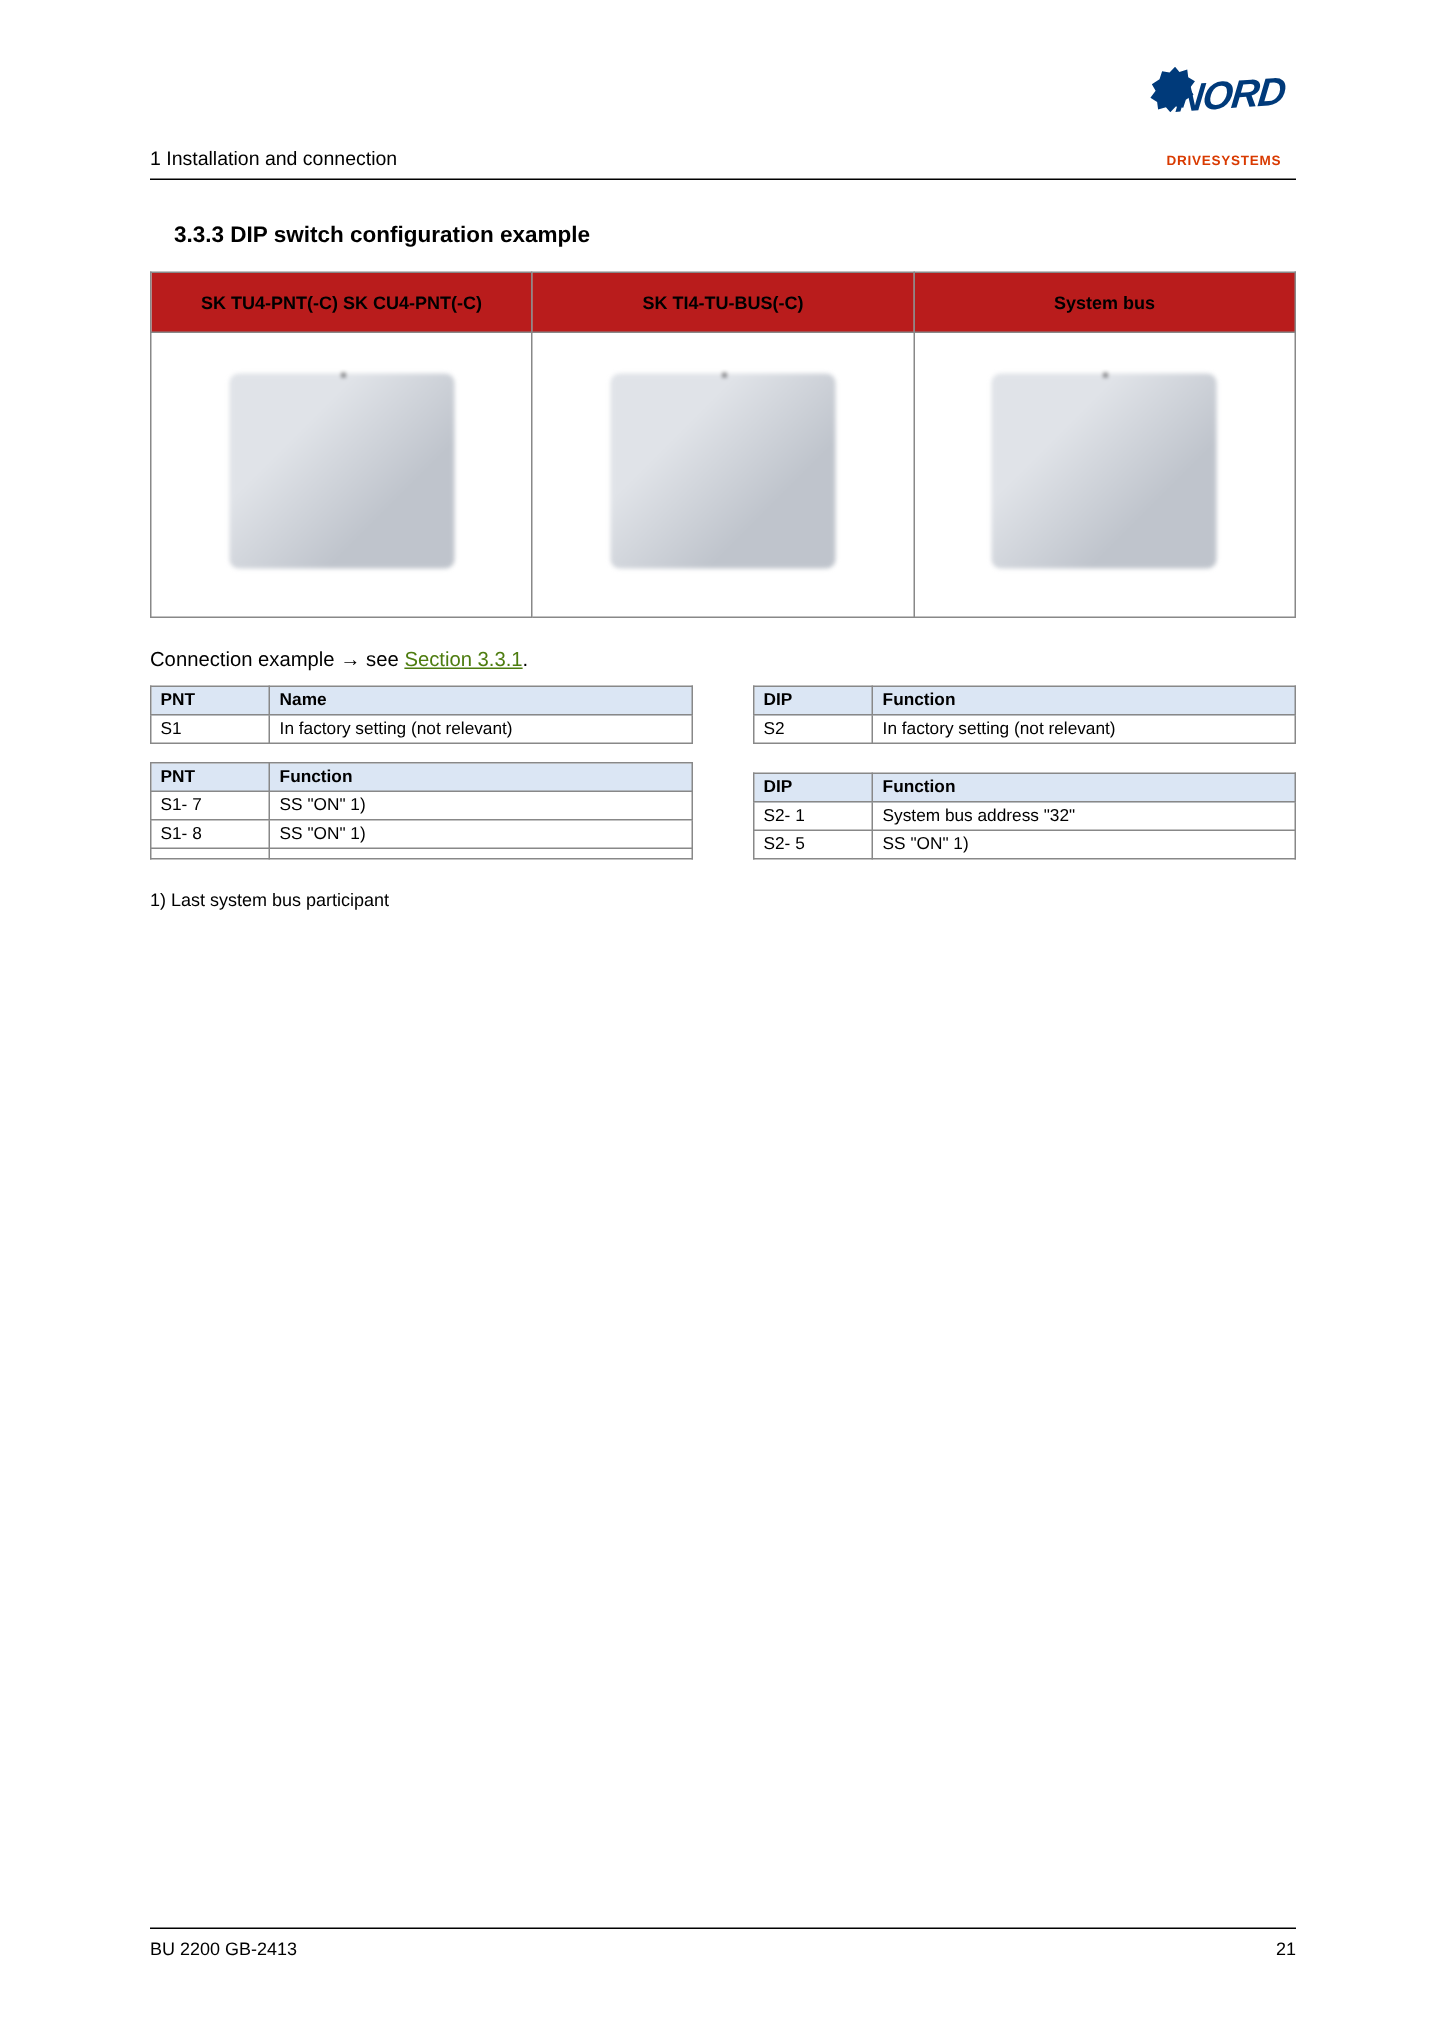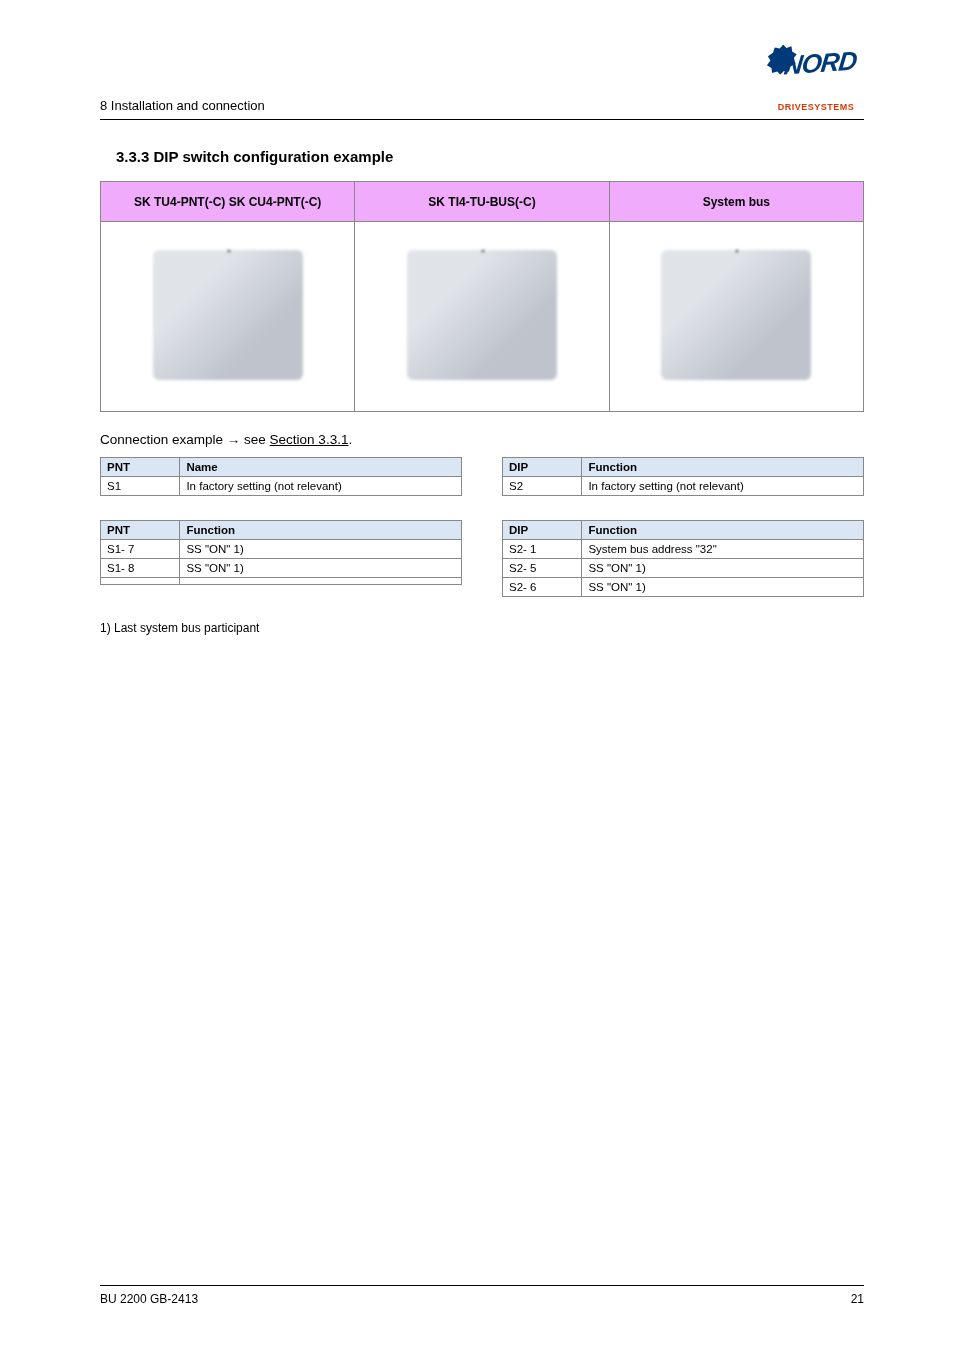--- a/index.html
+++ b/index.html
@@ -73,21 +73,21 @@
     font-weight: bold;
     margin-bottom: 16px;
     margin-left: 16px;
   }
   .pin-table {
     width: 100%;
     border-collapse: collapse;
     margin-bottom: 10px;
   }
   .pin-table th {
-    background: #f0abfc;
+    background: #b91c1c;
     border: 1px solid #888;
     padding: 10px 4px;
     font-size: 12px;
     font-weight: bold;
     text-align: center;
     width: 33.33%;
     height: 40px;
   }
   .pin-table td {
     border: 1px solid #888;
@@ -108,25 +108,26 @@
   .prodimg.pi1::after, .prodimg.pi2::after, .prodimg.pi3::after {
     content: "";
     position: absolute;
     border-right: 2px solid #000;
     border-bottom: 2px solid #000;
   }
   .intro {
     font-size: 13.5px;
     margin: 20px 0 10px 0;
   }
-  .intro a { color: #000000; text-decoration: underline; }
+  .intro a { color: #4d7c0f; text-decoration: underline; }
   .two-col {
     display: flex;
     gap: 40px;
-    margin-bottom: 24px;
+    margin-bottom: 12px;
+    align-items: flex-end;
   }
   .two-col table {
     border-collapse: collapse;
     width: 100%;
   }
   .two-col th, .two-col td {
     border: 1px solid #888;
     font-size: 11.5px;
     padding: 3px 6px;
     text-align: left;
@@ -158,21 +159,21 @@
     display: flex;
     justify-content: space-between;
     font-size: 12px;
   }
 </style>
 </head>
 <body>
 
 <div class="page">
   <div class="header">
-    <div class="header-left">8 Installation and connection</div>
+    <div class="header-left">1 Installation and connection</div>
     <div class="logo">
       <div class="logo-gear">NORD</div>
       <div class="logo-sub">DRIVESYSTEMS</div>
     </div>
   </div>
   <hr class="hr-top">
 
   <div class="section-num">3.3.3   DIP switch configuration example</div>
 
   <table class="pin-table">
@@ -258,24 +259,20 @@
           <th class="col2">Function</th>
         </tr>
         <tr>
           <td>S2- 1</td>
           <td>System bus address "32"</td>
         </tr>
         <tr>
           <td>S2- 5</td>
           <td>SS  "ON" 1)</td>
         </tr>
-        <tr>
-          <td>S2- 6</td>
-          <td>SS  "ON" 1)</td>
-        </tr>
       </tbody>
         </table>
     </div>
   </div>
 
   <div class="caption">1)      Last system bus participant</div>
 
 </div>
 
 <div class="footer">

